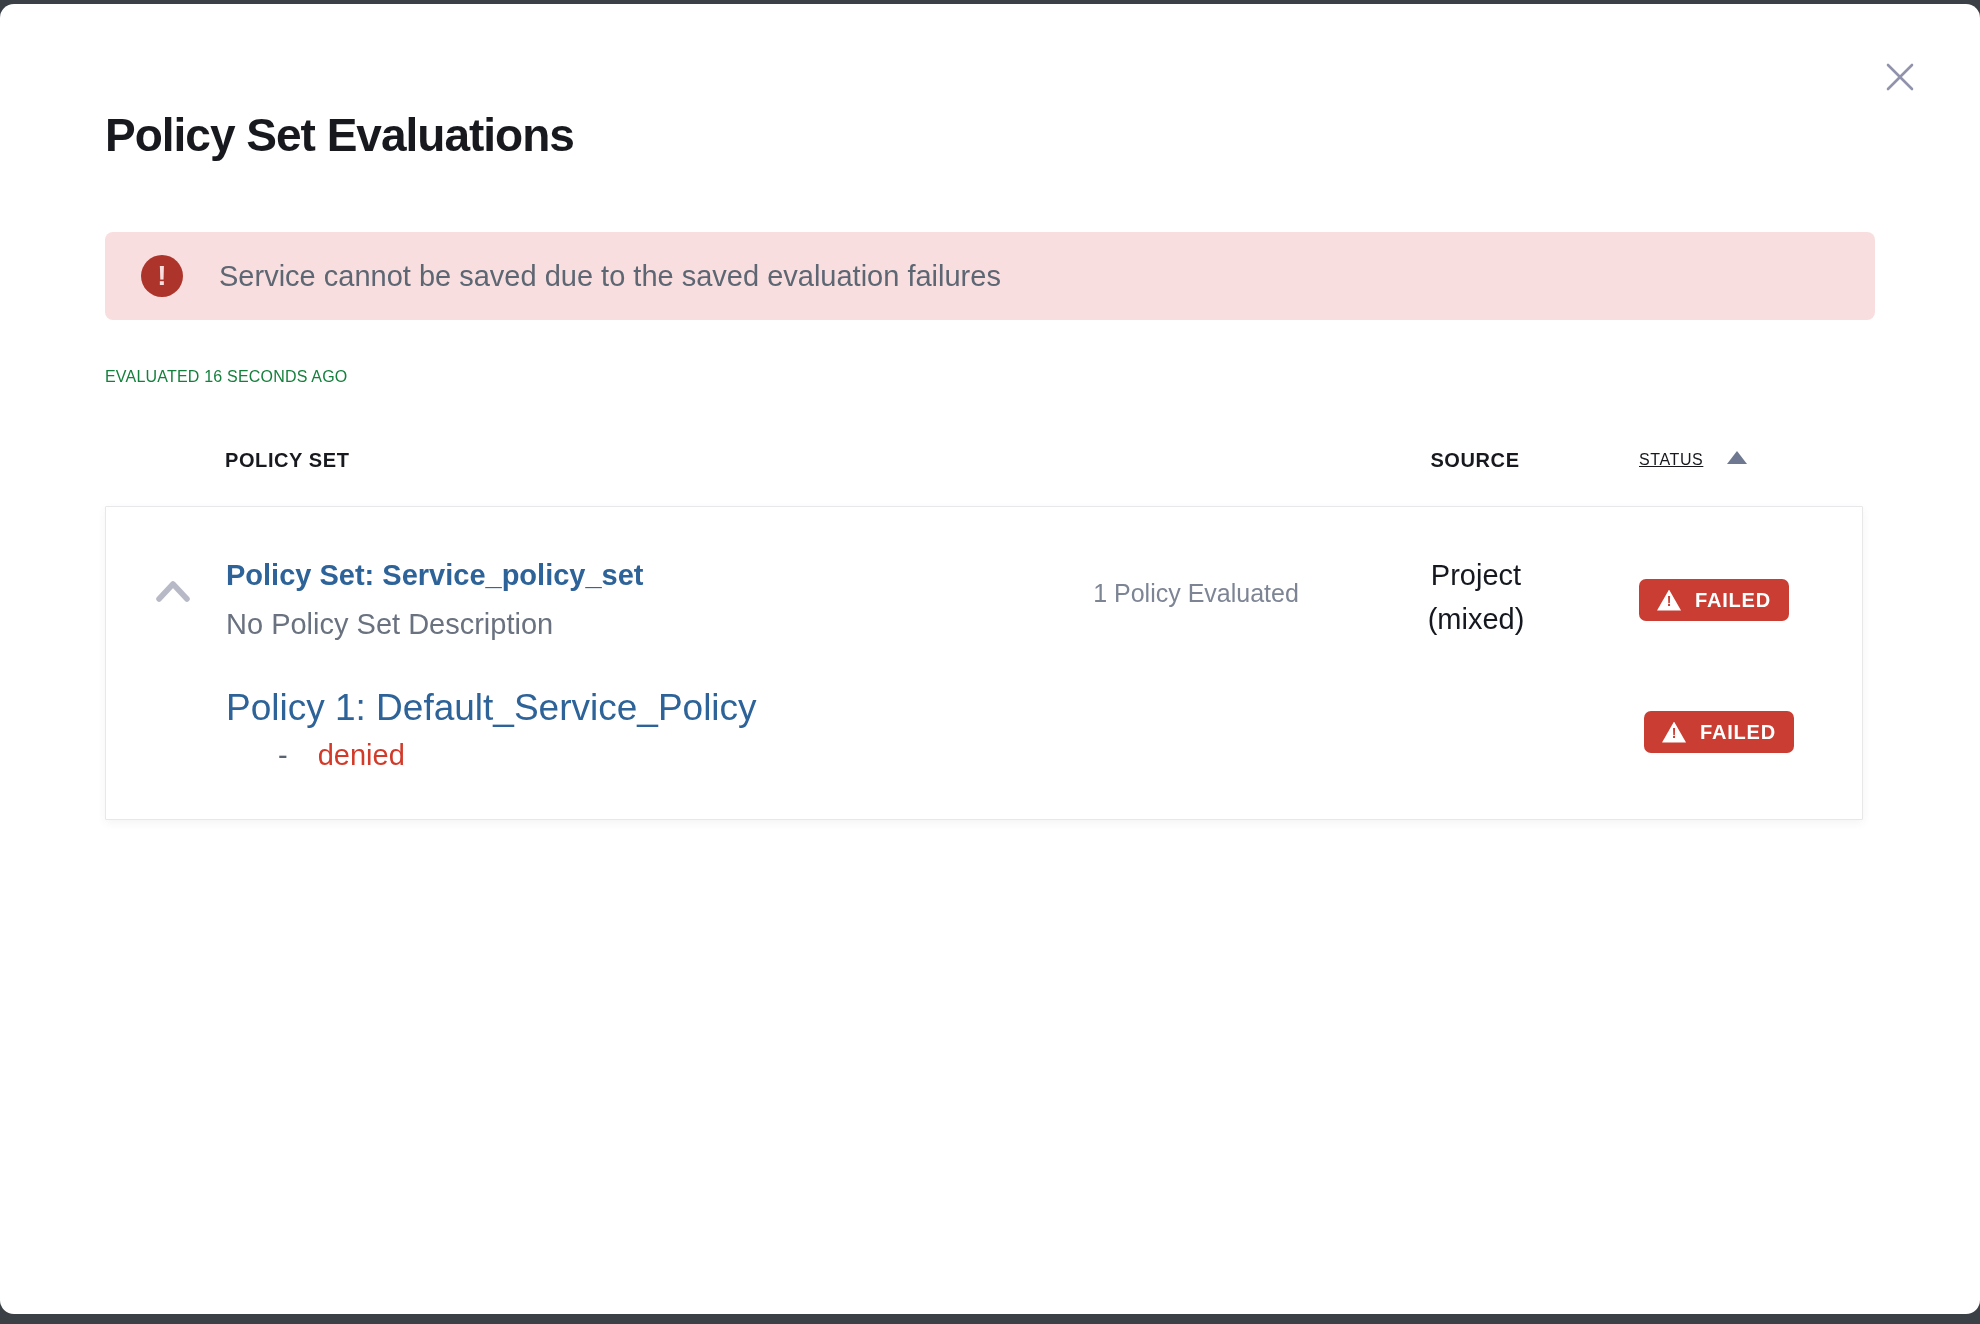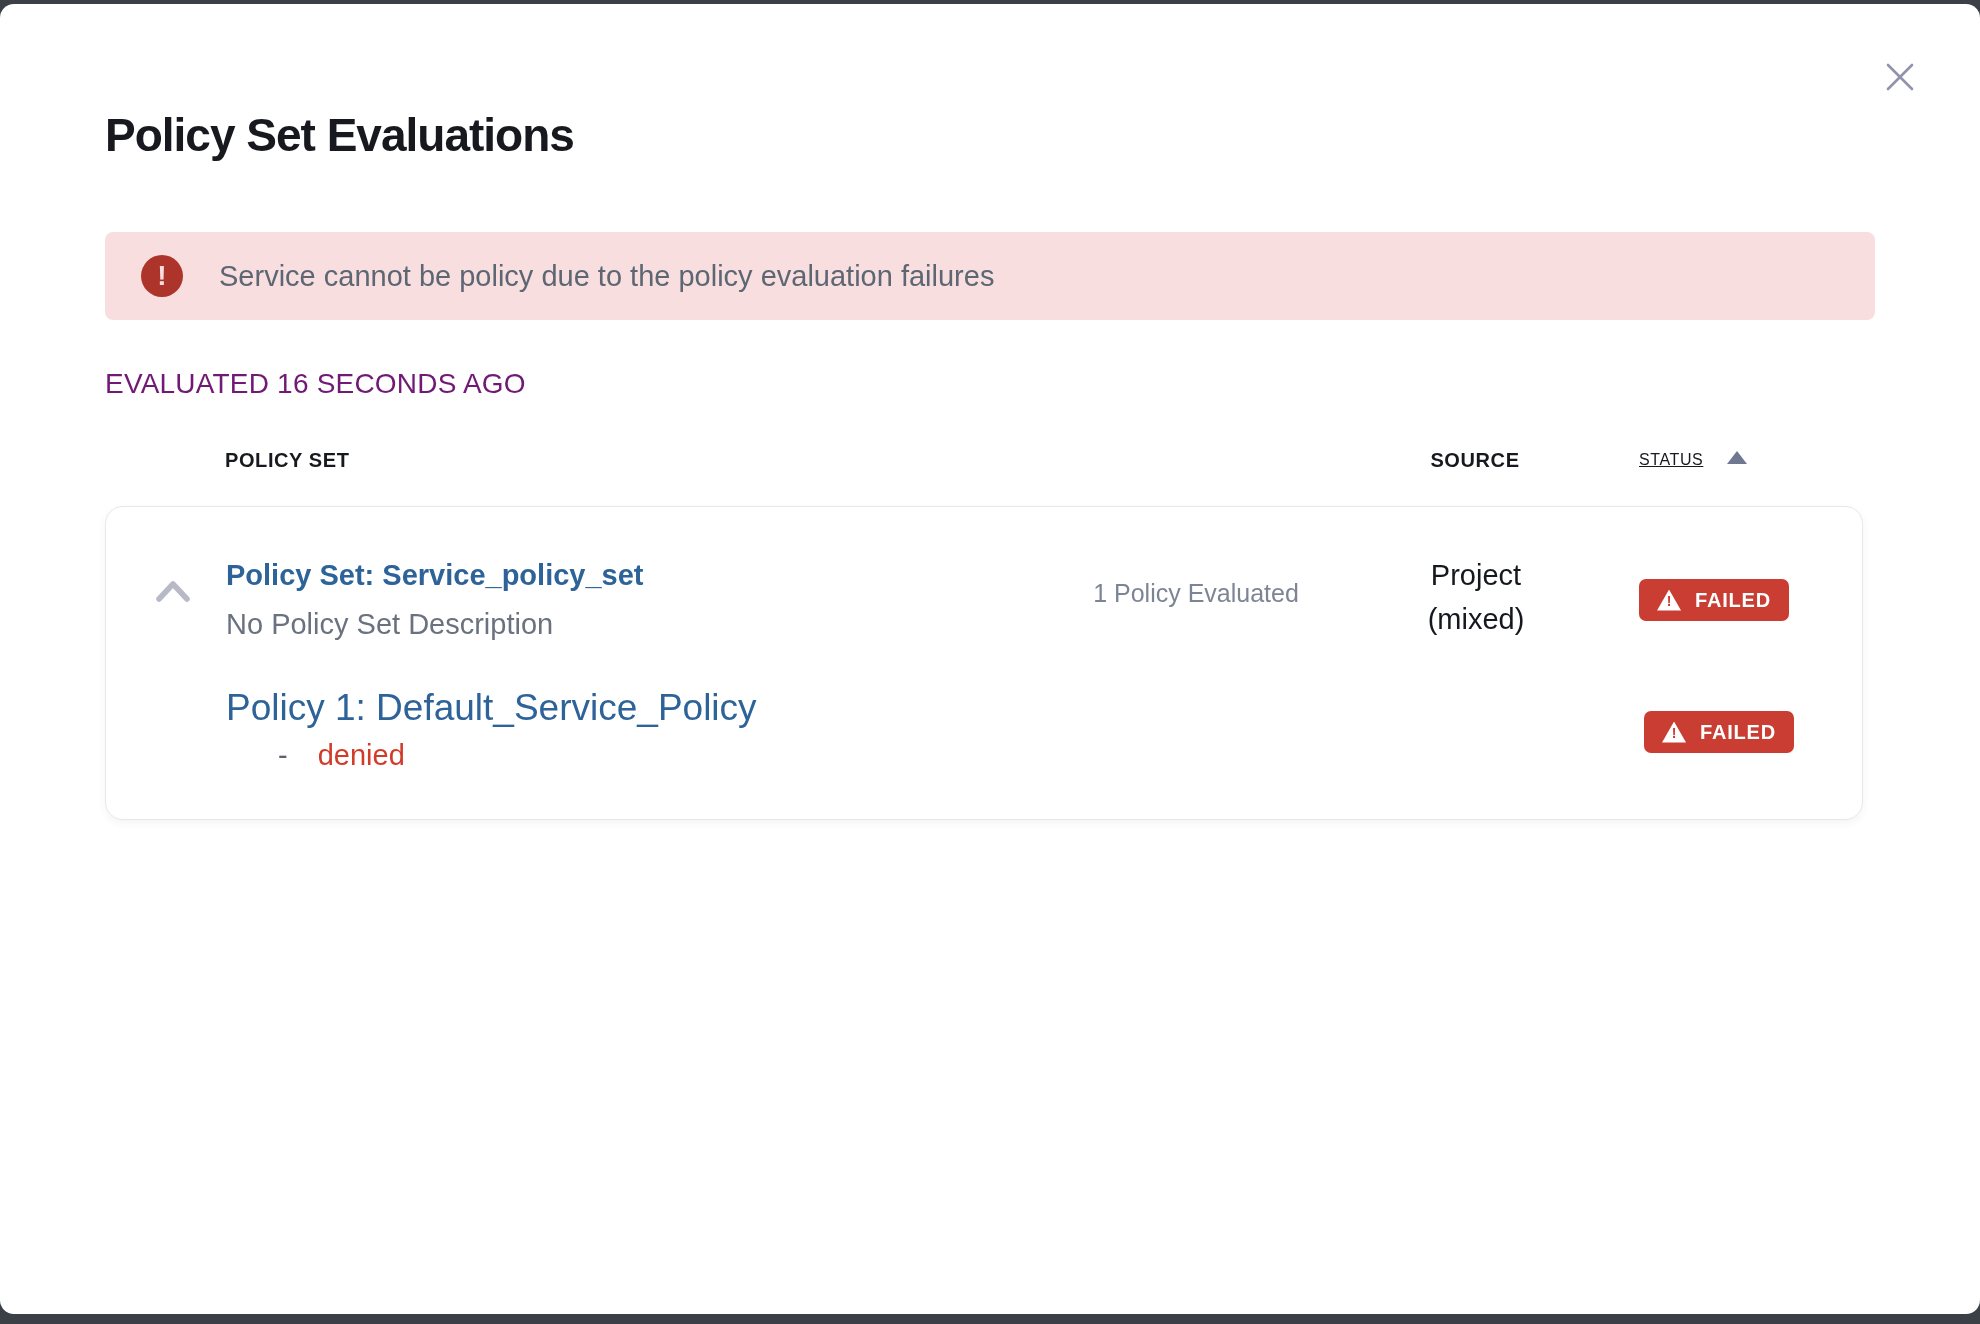--- a/index.html
+++ b/index.html
@@ -34,21 +34,21 @@
   .banner-icon {
     width:42px; height:42px; border-radius:50%;
     background:#ad342b; color:#f8dede;
     display:flex; align-items:center; justify-content:center;
     font-size:28px; font-weight:800; flex:0 0 auto; line-height:1;
   }
   .banner-text { font-size:29px; color:#5d6673; }
   
   .evaluated {
     position:absolute; left:105px; top:364px;
-    font-size:28px; letter-spacing:0.2px; color:#701a75;
+    font-size:16px; letter-spacing:0.2px; color:#15803d;
   }
   
   .thead {
     position:absolute; left:105px; right:105px; top:436px; height:40px;
     display:grid; grid-template-columns:120px 1fr 340px 300px 250px;
     align-items:center;
   }
   .th { font-size:20px; font-weight:700; letter-spacing:0.6px; color:#17191e; }
   .th-policy { grid-column:2; text-align:left; }
   .th-source { grid-column:4; text-align:center; }
@@ -59,21 +59,21 @@
     text-decoration:underline;
   }
   .sort-triangle {
     width:0; height:0; display:inline-block;
     border-left:10px solid transparent; border-right:10px solid transparent;
     border-bottom:13px solid #6e7890;
   }
   
   .card {
     position:absolute; left:105px; right:117px; top:502px; height:314px;
-    background:#fff; border:1px solid #e8e8ea; border-radius:18px;
+    background:#fff; border:1px solid #e8e8ea; border-radius:1px;
     box-shadow:0 3px 8px rgba(60,60,70,0.06);
   }
   .chevron-btn {
     position:absolute; left:40px; top:64px; width:54px; height:44px;
     background:none; border:none; cursor:pointer; padding:0;
   }
   .ps-block { position:absolute; left:120px; top:46px; line-height:44px; }
   .ps-title {
     font-size:29px; font-weight:600; color:#2d6398;
     text-decoration:none; display:inline-block;
@@ -136,21 +136,21 @@
         <line x1="8" y1="8" x2="32" y2="32" stroke="#9193ad" stroke-width="2.6" stroke-linecap="round"></line>
         <line x1="32" y1="8" x2="8" y2="32" stroke="#9193ad" stroke-width="2.6" stroke-linecap="round"></line>
       </svg>
     </span>
   </button>
 
   <h1 class="title">Policy Set Evaluations</h1>
 
   <div class="banner">
     <span class="banner-icon">!</span>
-    <span class="banner-text">Service cannot be policy due to the policy evaluation failures</span>
+    <span class="banner-text">Service cannot be saved due to the saved evaluation failures</span>
   </div>
 
   <div class="evaluated">EVALUATED 16 SECONDS AGO</div>
 
   <div class="thead">
     <div class="th th-policy">POLICY SET</div>
     <div class="th th-source">SOURCE</div>
     <button class="th th-status">
       <span>STATUS</span>
       <span class="sort-triangle"></span>

